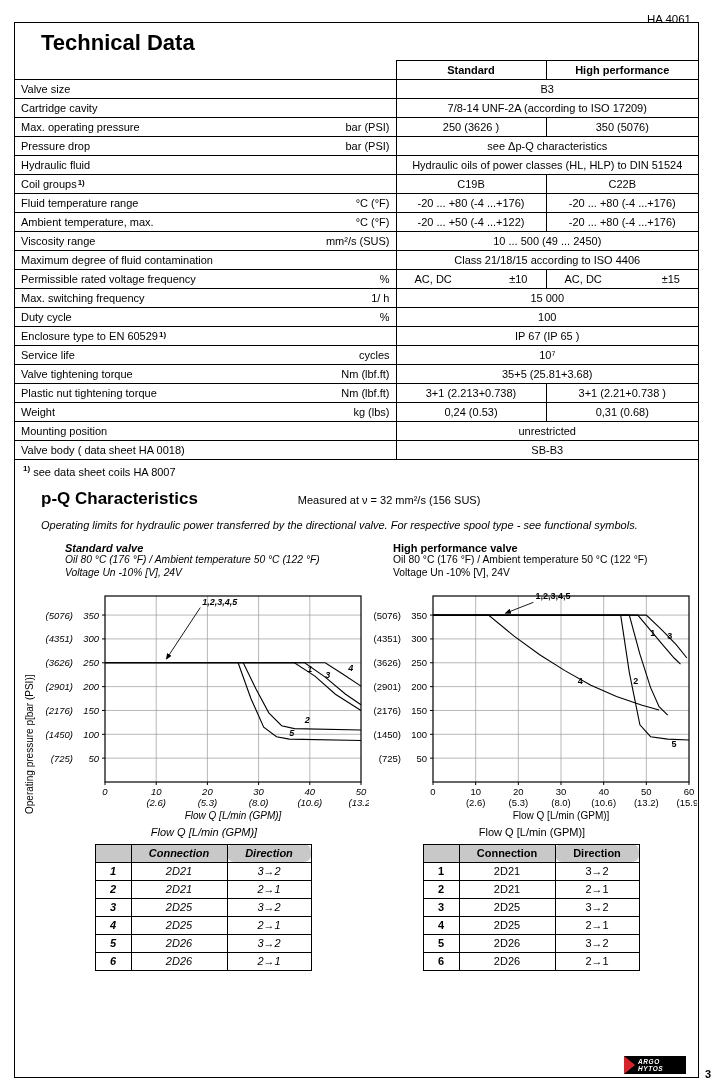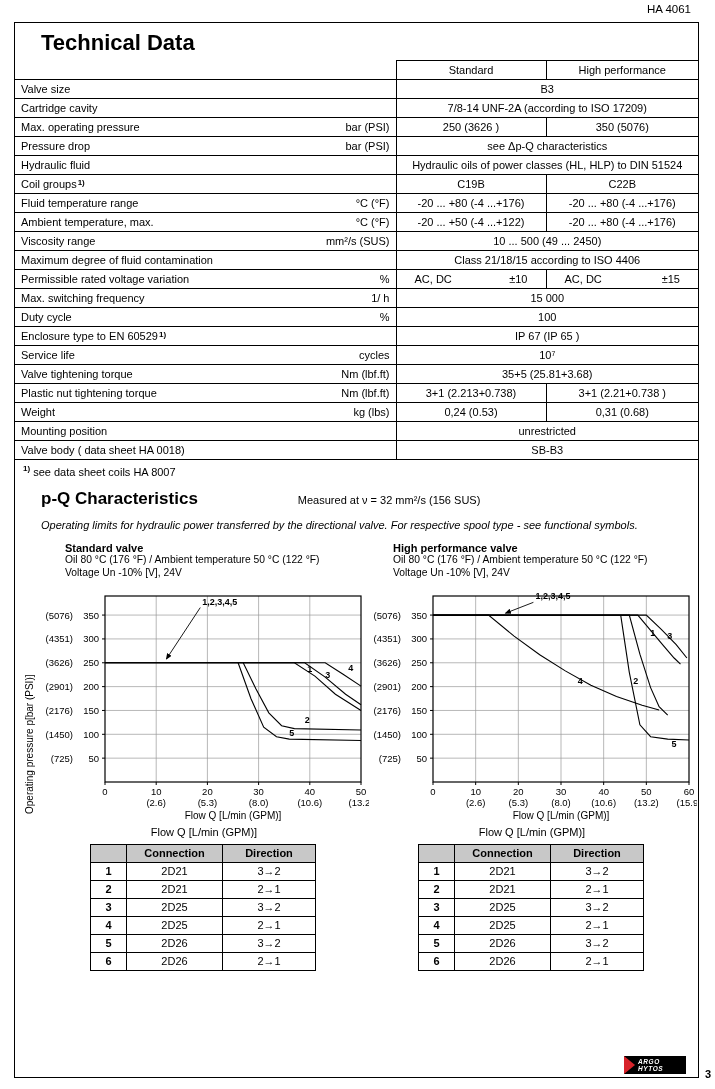--- a/index.html
+++ b/index.html
@@ -1,56 +1,56 @@
 <!DOCTYPE html>
 <html><head>
 <meta charset="utf-8">
 <style>
   html,body{margin:0;padding:0;}
   body{width:715px;height:1089px;position:relative;background:#fff;color:#000;
        font-family:"Liberation Sans",sans-serif;overflow:hidden;}
-  .doc-num{position:absolute;top:3px;right:24px;font-size:11.5px;}
+  .doc-num{position:absolute;top:13px;right:24px;font-size:11.5px;}
   .frame{position:absolute;left:14px;top:22px;width:685px;height:1056px;border:1px solid #000;
          box-sizing:border-box;overflow:hidden;}
   .td-title{font-size:22px;font-weight:bold;margin:7px 0 4px 26px;}
   table.tech{width:100%;border-collapse:collapse;table-layout:fixed;margin-top:2px;}
   .tech td{border:1px solid #000;height:19px;padding:0 6px;font-size:11px;box-sizing:border-box;
            overflow:hidden;white-space:nowrap;}
   .tech td:first-child{border-left:none;}
   .tech td:last-child{border-right:none;}
   .tech td.h-blank{border-left:none;border-top:none;}
-  .tech td.h{font-weight:normal;text-align:center;}
+  .tech td.h{font-weight:bold;text-align:center;}
   .lblrow{display:flex;align-items:flex-start;}
   .lblrow .unit{margin-left:auto;}
   .lblrow sup{font-size:8px;font-weight:bold;margin-left:1px;}
   .c-val{text-align:center;}
   .spread{display:flex;justify-content:space-between;padding:0 12px;gap:20px;}
   .foot{font-size:11px;margin:4px 0 0 8px;}
   .foot sup{font-size:8px;font-weight:bold;margin-right:3px;}
   .pq-head{display:flex;align-items:baseline;margin:11px 0 0 26px;}
   .pq-title{font-size:17px;font-weight:bold;}
   .measured{font-size:11px;margin-left:100px;}
   .desc{font-size:11px;margin:9px 0 0 26px;width:600px;line-height:1.32;font-style:italic;}
   .charts-row{position:relative;display:flex;margin-top:10px;}
   .ylabel{position:absolute;left:9px;top:62px;height:210px;font-size:10px;
           writing-mode:vertical-rl;transform:rotate(180deg);display:flex;align-items:center;}
   .chart-col{width:328px;}
-  .chart-col.first{margin-left:24px;}
+  .chart-col.first{margin-left:24px;font-style:italic;}
   .chart-title{font-size:11px;font-weight:bold;margin-left:26px;}
   .chart-cond{font-size:10.3px;margin-left:26px;line-height:1.24;}
   svg.plot{display:block;margin-top:2px;}
   .plot text{fill:#000;}
   .conn-caption{font-size:11px;text-align:center;width:330px;margin-top:4px;}
   table.conn{border-collapse:collapse;margin:6px auto 0 auto;}
   .conn td{border:1px solid #000;font-size:11px;height:18px;text-align:center;padding:0 4px;
            box-sizing:border-box;}
   .conn tr.conn-h td{background:#c8c8c8;font-weight:bold;}
   .conn td:nth-child(1){width:36px;font-weight:bold;}
   .conn td:nth-child(2){width:96px;}
-  .conn td:nth-child(3){width:93px;}
+  .conn td:nth-child(3){width:84px;border-radius:7px;}
   .logo{position:absolute;right:12px;bottom:3px;width:62px;height:18px;background:#000;
         display:flex;align-items:center;}
   .logo-red{width:11px;height:18px;background:#d8232a;clip-path:polygon(0 0,100% 50%,0 100%);}
   .logo-text{color:#fff;font-size:6.5px;font-weight:bold;font-style:italic;line-height:7px;
              letter-spacing:0.6px;margin-left:3px;}
   .page-num{position:absolute;right:4px;top:1068px;font-size:11px;font-weight:bold;}
 </style>
 </head>
 <body>
 
@@ -163,21 +163,21 @@
             <div class="lblrow">
               <span>Maximum degree of fluid contamination</span>
               <span class="unit"></span>
             </div>
           </td>
       <td class="c-val" colspan="2">Class 21/18/15 according to ISO 4406</td>
     </tr>
     <tr>
       <td>
             <div class="lblrow">
-              <span>Permissible rated voltage variation</span>
+              <span>Permissible rated voltage frequency</span>
               <span class="unit">%</span>
             </div>
           </td>
       <td>
             <div class="spread">
               <span>AC, DC</span>
               <span>±10</span>
             </div>
           </td>
       <td>

